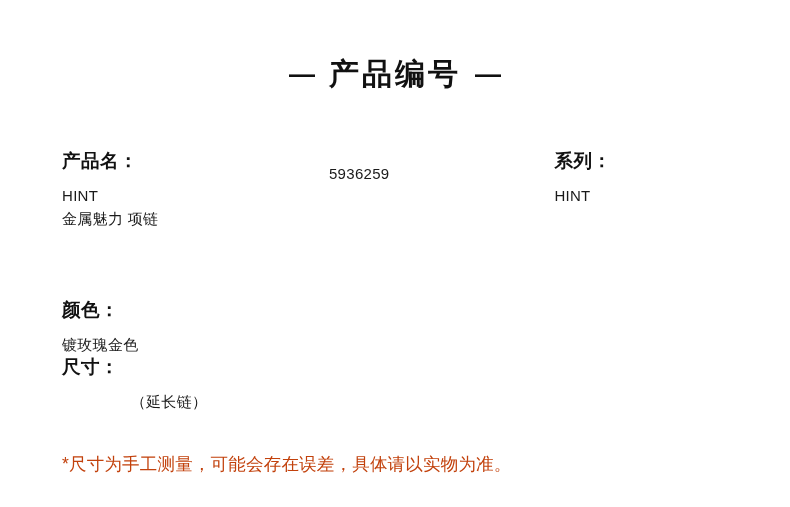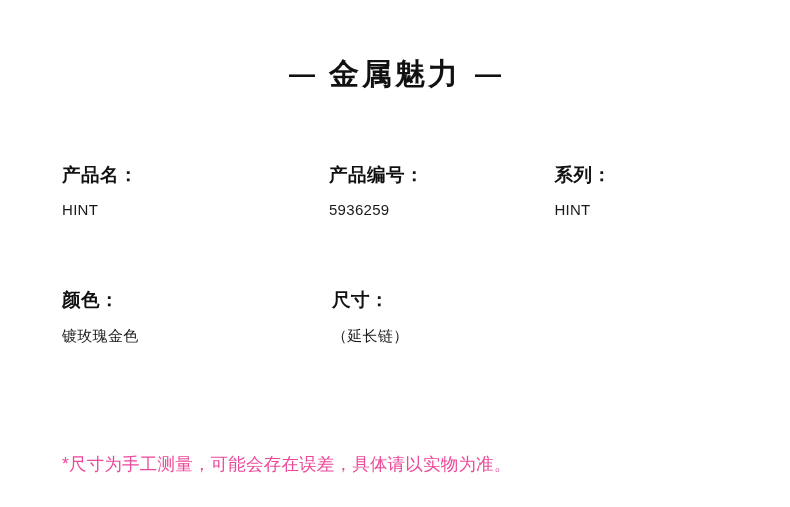--- a/index.html
+++ b/index.html
@@ -45,30 +45,31 @@
     font-weight: 700;
     letter-spacing: 3px;
     vertical-align: middle;
     margin: 0 14px;
     color: #111;
   }
 
   
   .grid {
     position: absolute;
-    top: 164px;
+    top: 150px;
     left: 62px;
     width: 700px;
   }
   .row {
     display: flex;
     align-items: flex-start;
   }
   .row.second {
     margin-top: 68px;
+    flex-direction: column;
   }
   .col {
     box-sizing: border-box;
   }
   .col-1 { width: 270px; }
   .col-2 { width: 228px; }
   .col-3 { width: 210px; }
 
   .label {
     font-size: 18.5px;
@@ -83,57 +84,57 @@
     color: #1a1a1a;
     line-height: 1.55;
     margin-top: 12px;
     letter-spacing: 0.3px;
   }
   .value .line {
     display: block;
     white-space: nowrap;
   }
   .value .line.indent {
-    text-align: left;
+    text-align: center;
     padding-right: 14px;
   }
 
   
   .footnote {
     position: absolute;
     top: 452px;
     left: 62px;
     font-size: 17.5px;
-    color: #ec4899;
+    color: #c2410c;
     letter-spacing: 0.2px;
     white-space: nowrap;
   }
 </style>
 </head>
 <body>
 
 <div class="page">
 
   <div class="title-row">
-    <span class="title-dash">—</span><span class="title-text">金属魅力</span><span class="title-dash">—</span>
+    <span class="title-dash">—</span><span class="title-text">产品编号</span><span class="title-dash">—</span>
   </div>
 
   <div class="grid">
 
     <div class="row first">
 
       <div class="col col-1">
         <div class="label">产品名：</div>
         <div class="value">
           <span class="line">HINT</span>
+          <span class="line">金属魅力 项链</span>
         </div>
       </div>
 
       <div class="col col-2">
-        <div class="label">产品编号：</div>
         <div class="value">
           <span class="line">5936259</span>
         </div>
       </div>
 
       <div class="col col-3">
         <div class="label">系列：</div>
         <div class="value">
           <span class="line">HINT</span>
         </div>

